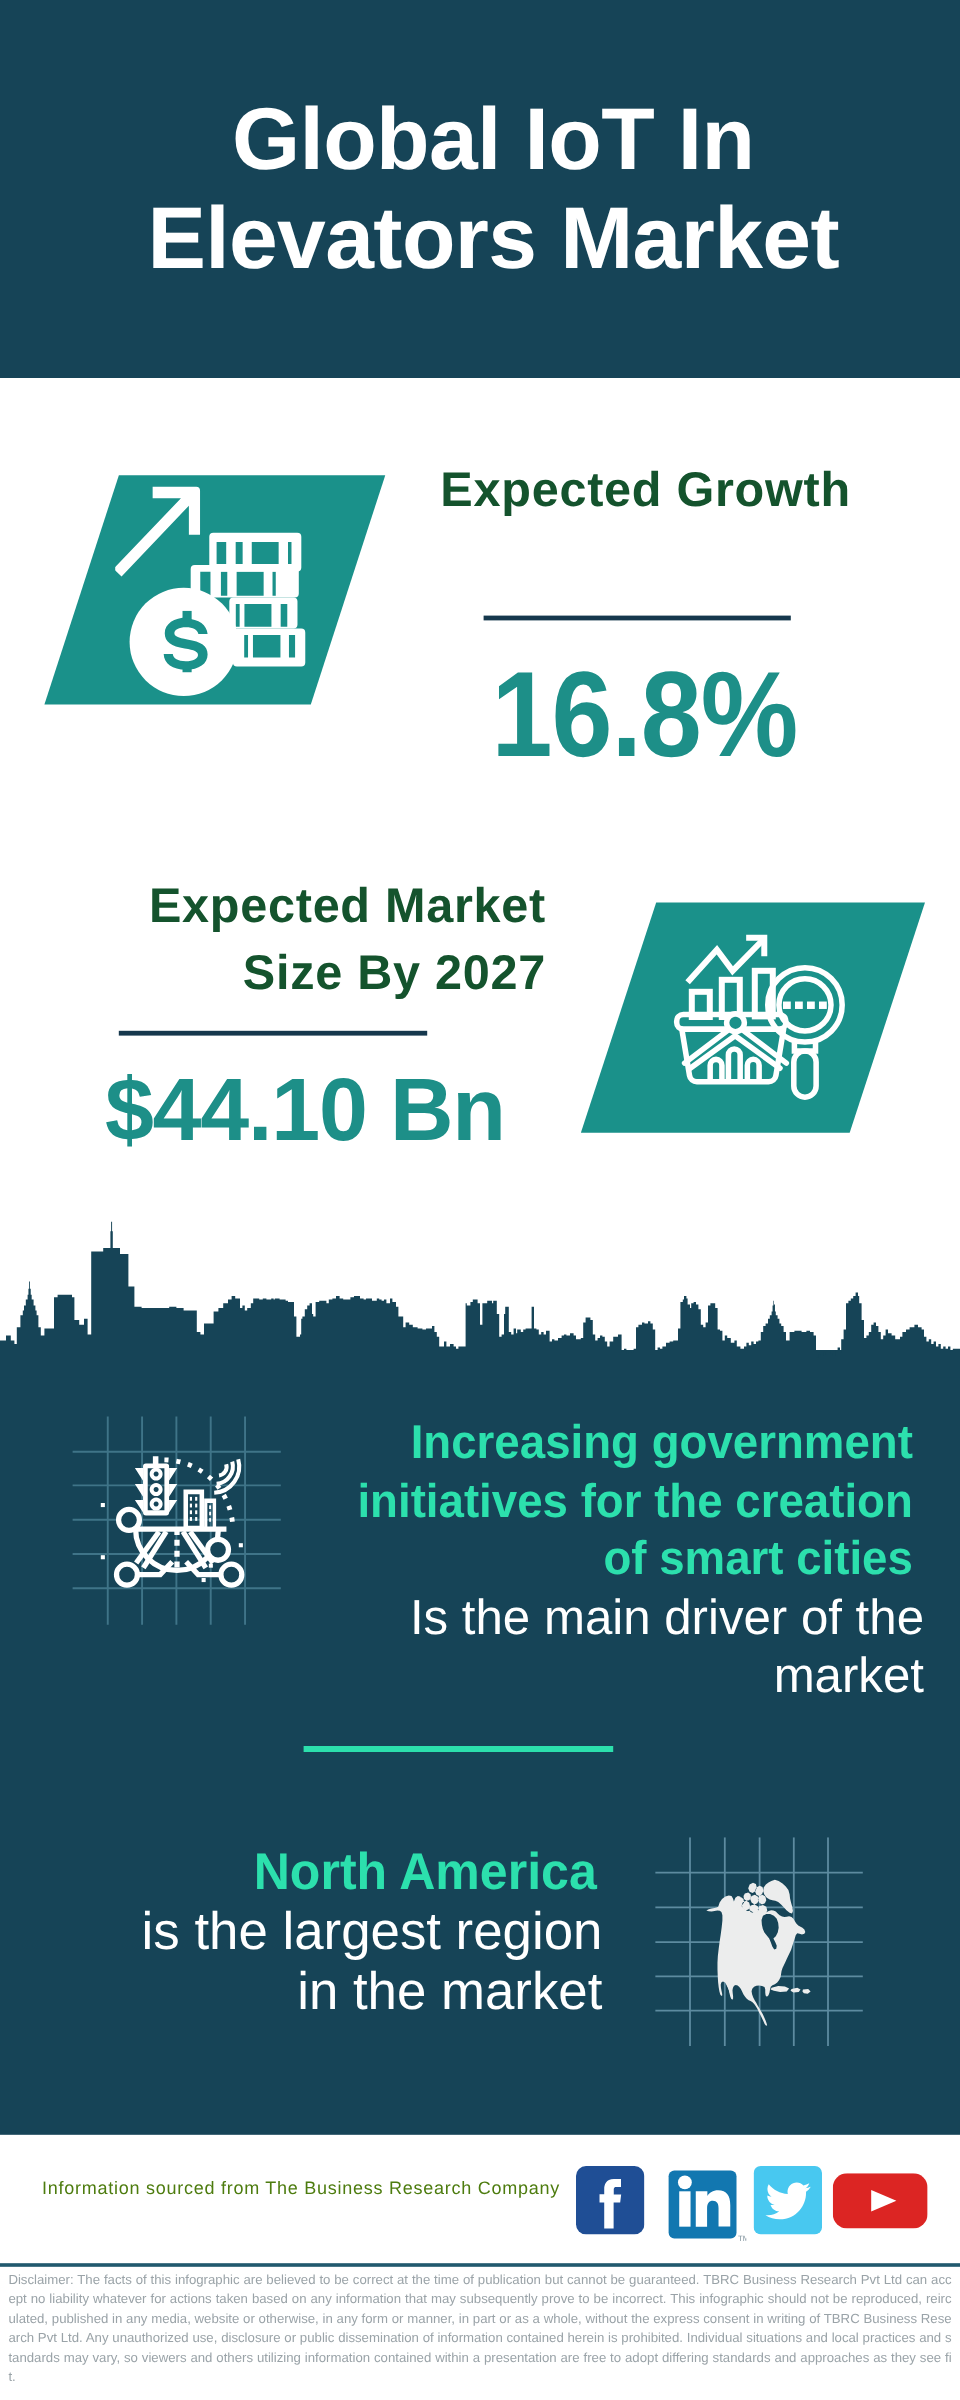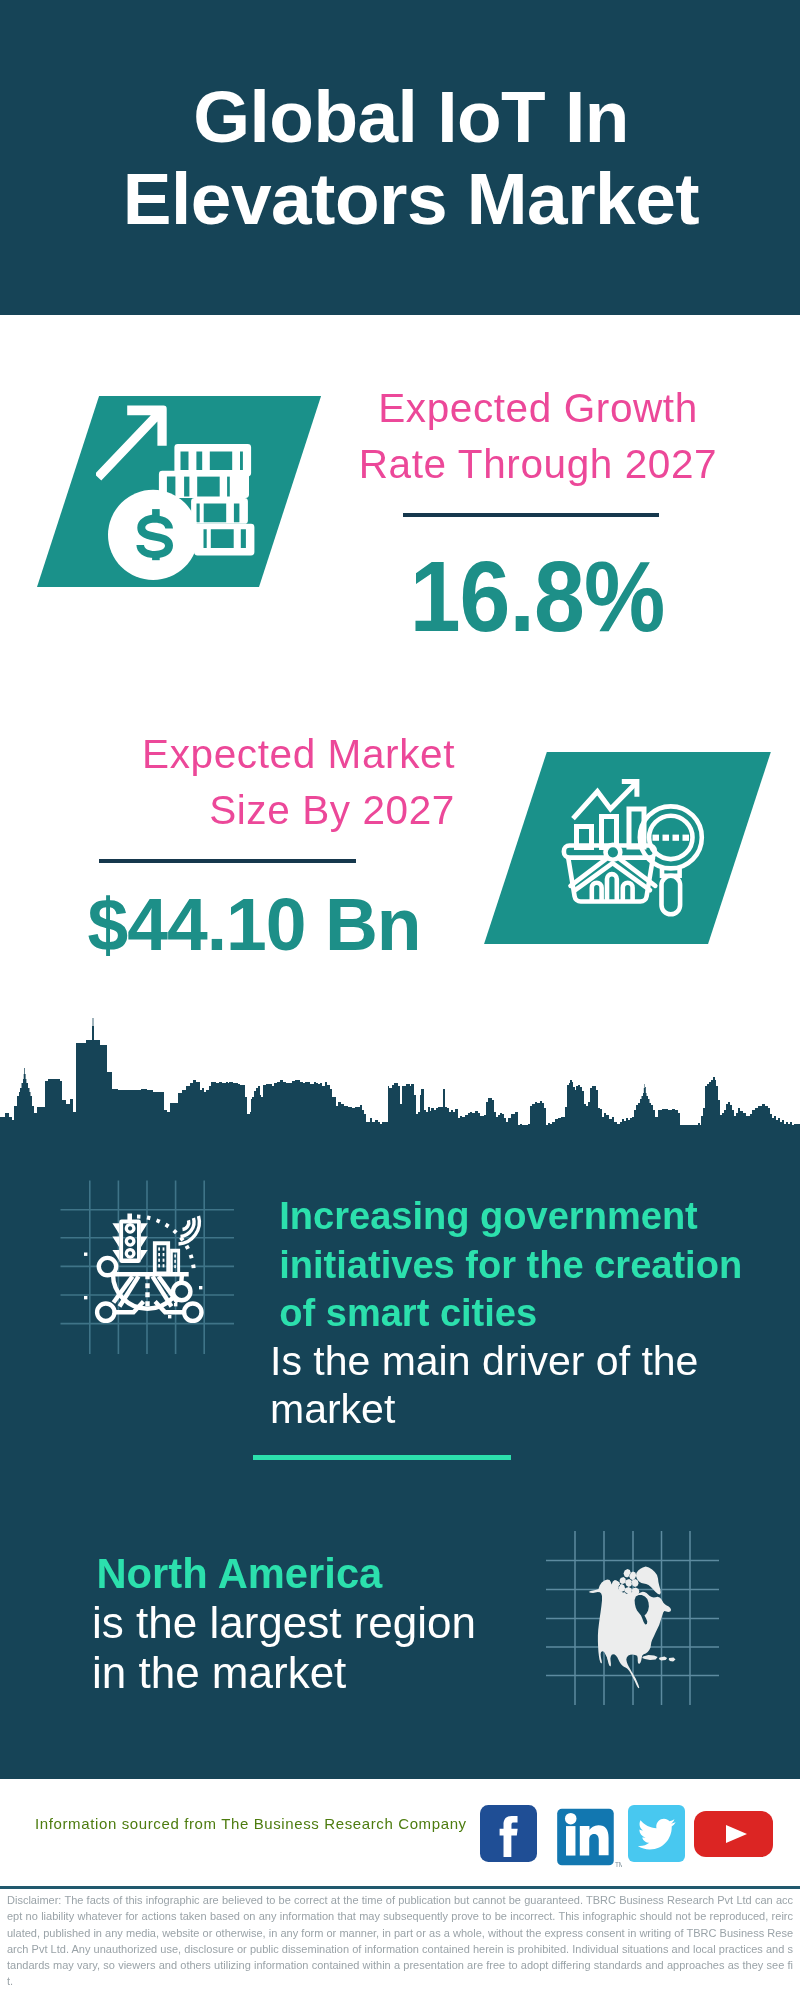--- a/index.html
+++ b/index.html
@@ -8,21 +8,21 @@
        -webkit-font-smoothing:antialiased;}
   .page{position:relative;width:800px;height:2000px;background:#fff;}
 
   
   .header{position:absolute;left:0;top:0;width:800px;height:315px;background:#164457;}
   .header-title{position:absolute;left:11px;top:76px;width:800px;text-align:center;
        color:#ffffff;font-size:73px;font-weight:bold;line-height:82px;letter-spacing:-0.5px;}
 
   
   .para{position:absolute;background:#1a918a;}
-  .stat-head{position:absolute;color:#ec4899;font-weight:normal;font-size:40.5px;
+  .stat-head{position:absolute;color:#14532d;font-weight:bold;font-size:40.5px;
       line-height:56px;text-align:center;letter-spacing:0.6px;}
   .stat-rule{position:absolute;height:4px;background:#16384d;}
   .stat-val{position:absolute;transform:scaleX(0.905);color:#1d8f88;font-weight:bold;font-size:101px;
       line-height:101px;text-align:center;letter-spacing:-1px;}
 
   
   #para1{left:37px;top:396px;width:222px;height:191px;transform:skewX(-18deg);transform-origin:bottom left;}
   #icon1{position:absolute;left:96px;top:400px;width:162px;height:184px;}
   #head1{left:338px;top:380px;width:400px;}
   #rule1{left:403px;top:513px;width:256px;}
@@ -32,21 +32,21 @@
   #para2{left:483.5px;top:752.4px;width:224px;height:192.2px;transform:skewX(-18.1deg);transform-origin:bottom left;}
   #icon2{position:absolute;left:560px;top:775px;width:150px;height:145px;}
   #head2{left:55px;top:726px;width:400px;text-align:right;}
   #rule2{left:98.5px;top:859px;width:257px;}
   #val2{left:54px;top:888px;width:400px;white-space:nowrap;font-size:74px;line-height:74px;transform:scaleX(0.99);}
 
   
   .dark{position:absolute;left:0;top:1125px;width:800px;height:654px;background:#164457;}
   .skyline{position:absolute;left:0;top:1018px;width:800px;height:130px;}
 
-  .mid-text{position:absolute;text-align:left;margin-top:13px;}
+  .mid-text{position:absolute;text-align:right;}
   .accent{color:#2ce0ad;font-weight:bold;font-size:39.5px;line-height:48.5px;display:inline-block;transform:scaleX(0.963);}
   .plain{color:#ffffff;font-size:41px;line-height:48.5px;}
   .mid-rule{position:absolute;height:5px;background:#2ce0ad;}
   #driver-text{left:270px;top:1178px;width:500px;}
   #region-text{left:92px;top:1535px;width:410px;}
   #region-text .accent{font-size:43px;line-height:50px;transform:scaleX(0.97);}
   #region-text .plain{font-size:44px;line-height:50px;}
   #mid-rule{left:253px;top:1455px;width:258px;}
   #icon3{position:absolute;left:55px;top:1178px;width:185px;height:180px;}
   #icon4{position:absolute;left:546px;top:1531px;width:176px;height:178px;}
@@ -95,21 +95,20 @@
       <circle cx="153.1" cy="534.9" r="45.1"></circle>
     </g>
     <g fill="#1a918a">
       <rect x="152.1" y="509.1" width="7.6" height="8.4"></rect>
       <rect x="152.1" y="551.8" width="7.6" height="8.4"></rect>
       <path d="M155.9 514.6 c-10.9 0 -18.6 5.3 -18.6 13.1 c0 7.0 5.4 11.0 16.6 12.7 c8.2 1.2 11.1 2.7 11.1 5.4 c0 3.1 -4.0 5.2 -10.2 5.2 c-6.5 0 -10.5 -2.2 -10.8 -6.0 h-7.6 c0.3 7.9 7.3 13.1 18.5 13.1 c11.0 0 18.1 -5.0 18.1 -12.7 c0 -7.1 -5.3 -10.7 -16.9 -12.5 c-7.8 -1.2 -10.8 -2.6 -10.8 -5.3 c0 -2.9 3.9 -4.9 9.6 -4.9 c6.0 0 9.8 2.1 10.4 5.7 h7.7 c-0.6 -7.5 -7.2 -12.8 -17.8 -12.8 z"></path>
     </g>
   </svg>
   <div class="stat-head" id="head1">
     <span>Expected Growth</span><br>
-    <span>Rate Through 2027</span>
   </div>
   <div class="stat-rule" id="rule1"></div>
   <div class="stat-val" id="val1">16.8%</div>
 
   <div class="para" id="para2"></div>
   <svg id="icon2" viewBox="560 775 150 145">
     <g fill="none" stroke="#ffffff" stroke-width="5" stroke-linecap="butt" stroke-linejoin="miter">
 
       <polyline points="573,818.6 597.4,791.5 610.5,809 636,783"></polyline>
 

